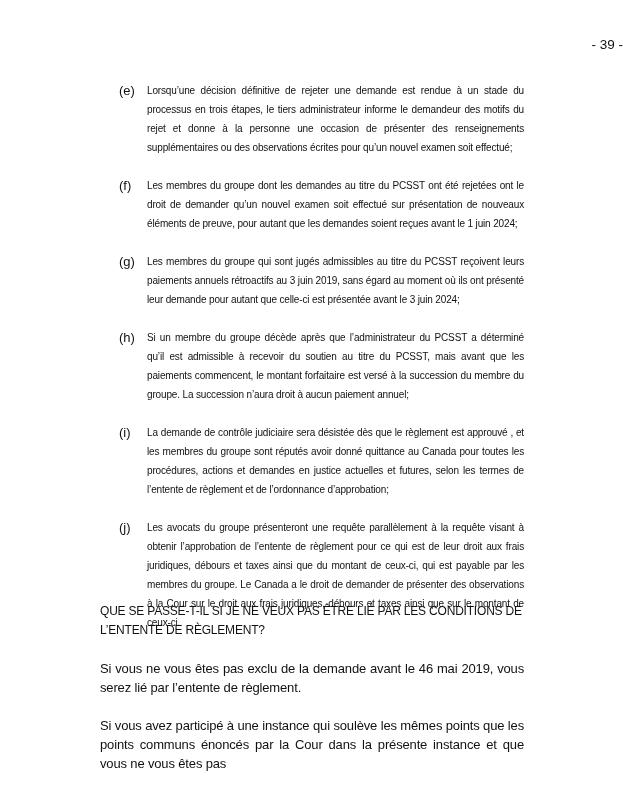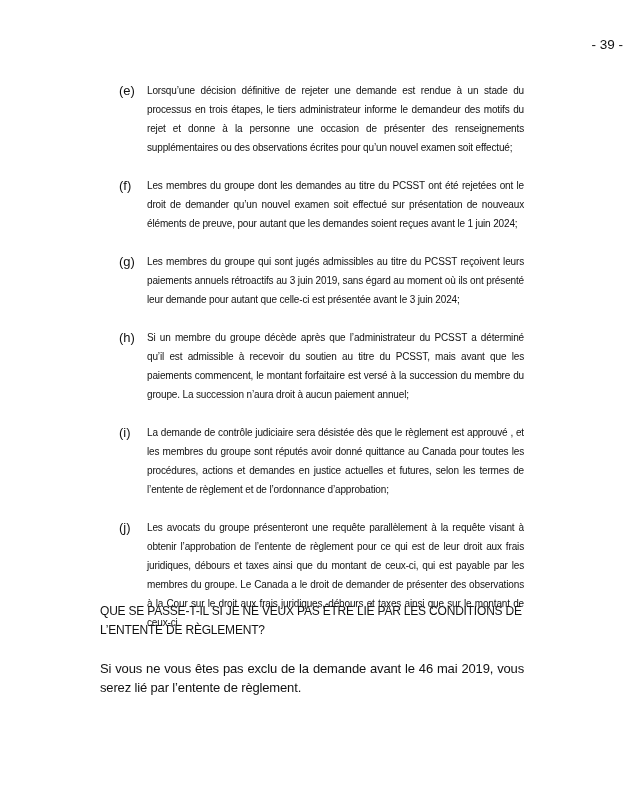--- a/index.html
+++ b/index.html
@@ -43,13 +43,14 @@
   </div>
   <div class="item">
     <span class="item-label">(j)</span>
     <span class="item-text">Les avocats du groupe présenteront une requête parallèlement à la requête visant à obtenir l’approbation de l’entente de règlement pour ce qui est de leur droit aux frais juridiques, débours et taxes ainsi que du montant de ceux-ci, qui est payable par les membres du groupe. Le Canada a le droit de demander de présenter des observations à la Cour sur le droit aux frais juridiques, débours et taxes ainsi que sur le montant de ceux-ci.</span>
   </div>
 </div>
 
 <div class="section">
   <p class="heading">QUE SE PASSE-T-IL SI JE NE VEUX PAS ÊTRE LIÉ PAR LES CONDITIONS DE L’ENTENTE DE RÈGLEMENT?</p>
   <p class="para">Si vous ne vous êtes pas exclu de la demande avant le 46 mai 2019, vous serez lié par l’entente de règlement.</p>
+  <p class="para">Si vous avez participé à une instance qui soulève les mêmes points que les points communs énoncés par la Cour dans la présente instance et que vous ne vous êtes pas</p>
 </div>
 
 </body></html>

